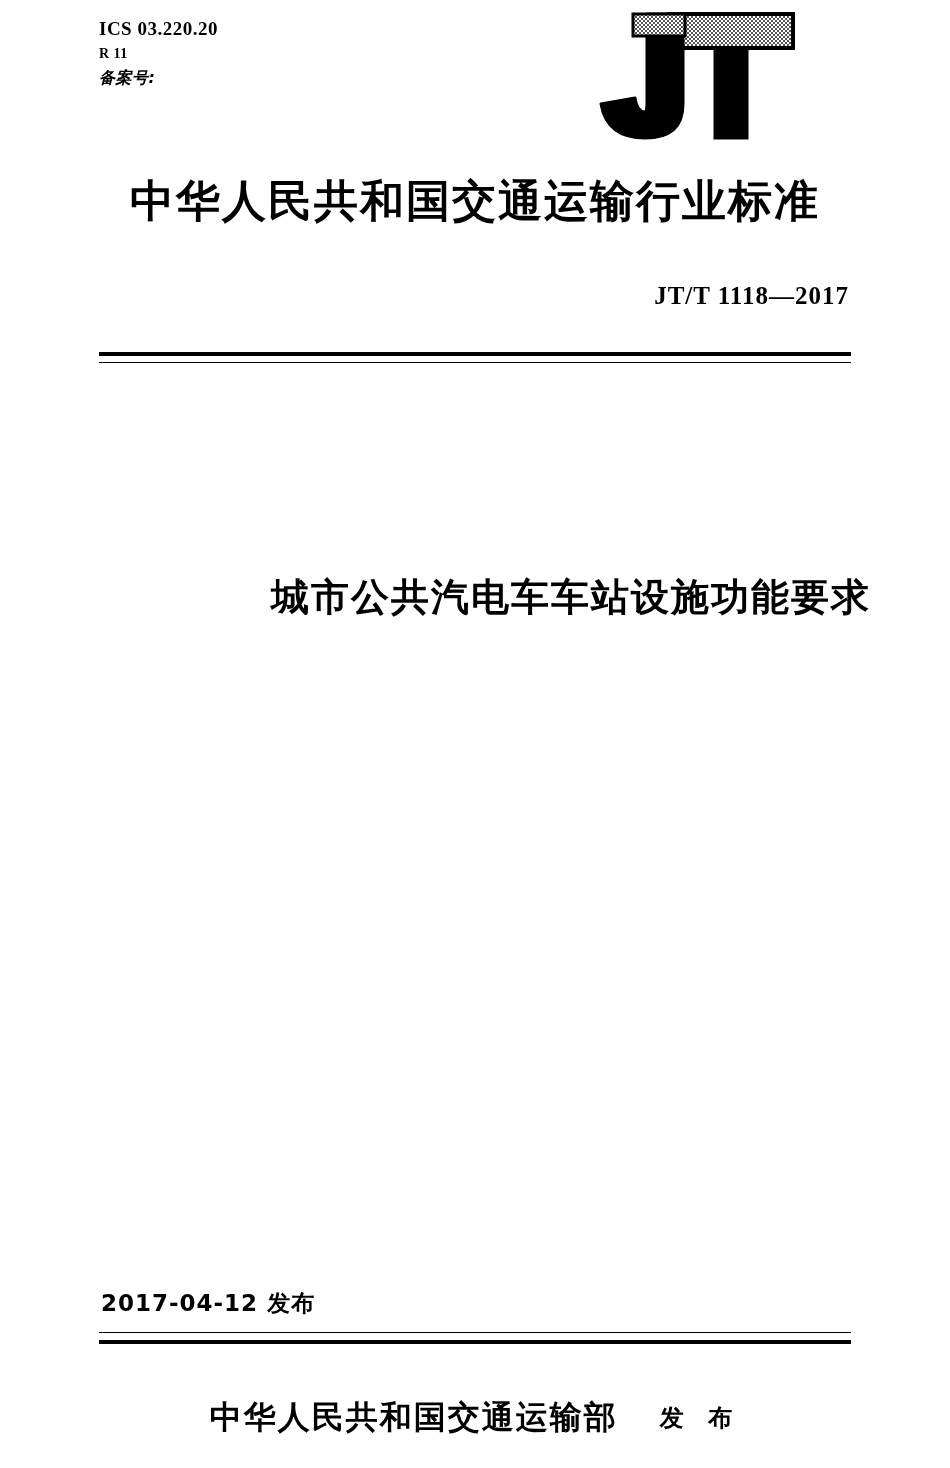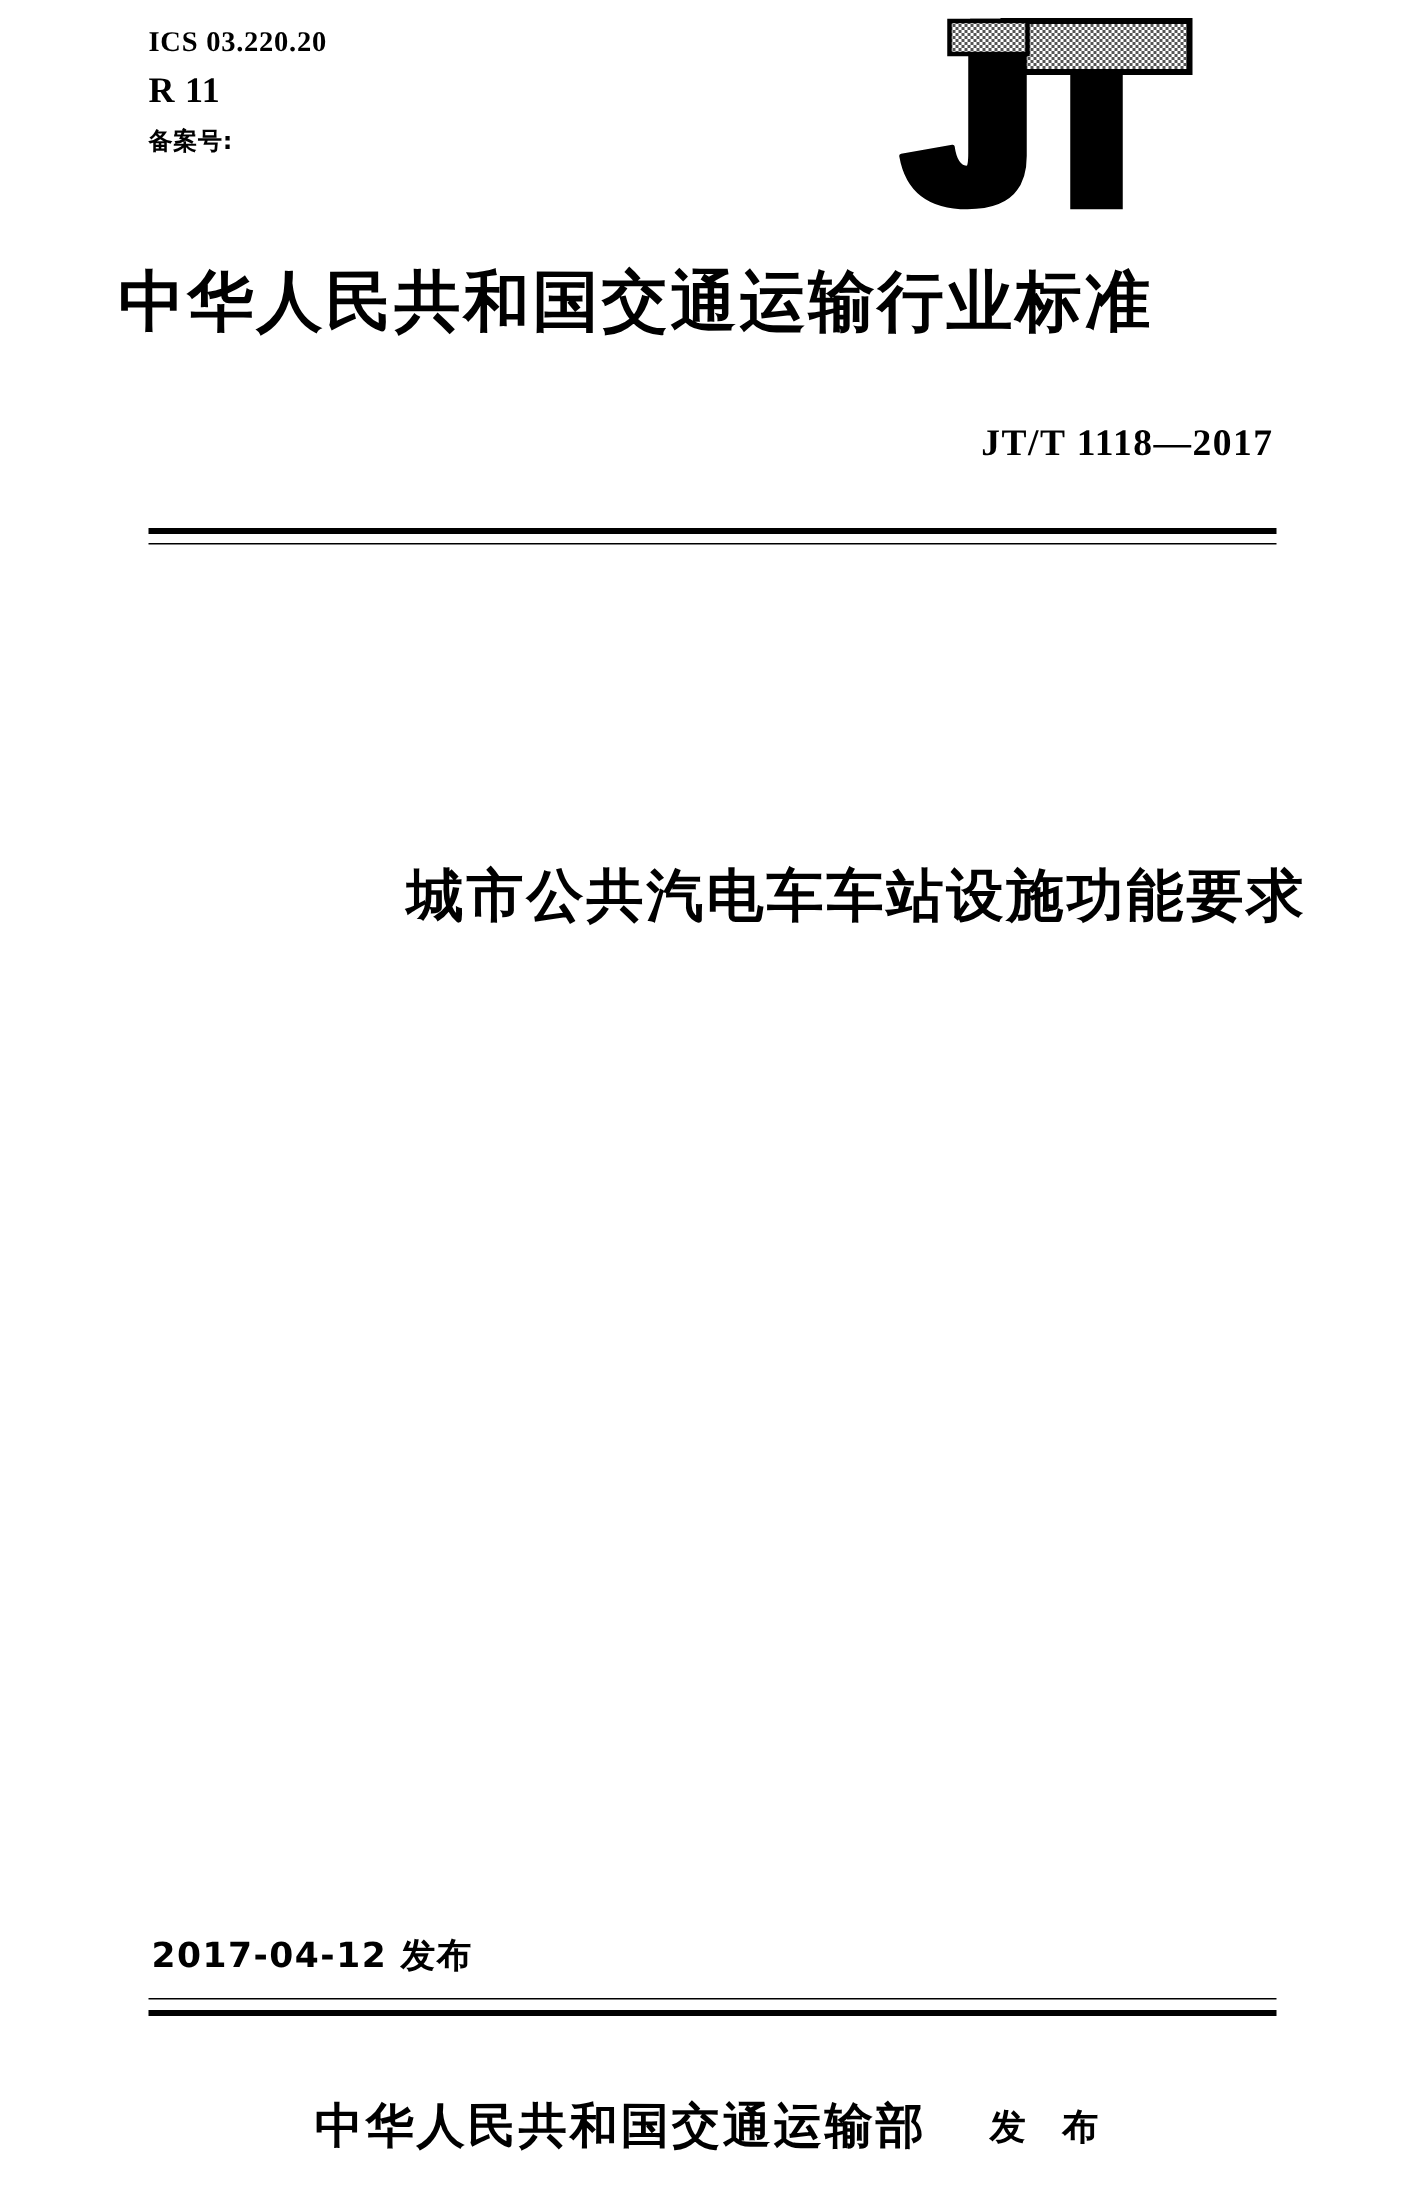--- a/index.html
+++ b/index.html
@@ -30,46 +30,48 @@
   }
   .ics-line {
     font-family: "Liberation Serif", serif;
     font-weight: bold;
     font-size: 19px;
     letter-spacing: 0.5px;
   }
   .r-line {
     font-family: "Liberation Serif", serif;
     font-weight: bold;
-    font-size: 24px;
+    font-size: 14px;
     letter-spacing: 0.5px;
   }
   .record-line {
     font-family: "DejaVu Sans", sans-serif;
     font-weight: bold;
     font-size: 16px;
     letter-spacing: 0.5px;
     margin-top: 1px;
+    font-style: italic;
   }
 
   
   .jt-logo {
     position: absolute;
     right: 74px;
     top: 8px;
     width: 210px;
     height: 135px;
   }
 
   
   .std-title {
     position: absolute;
     left: 0;
     right: 0;
     top: 172px;
+    text-align: center;
     font-family: "DejaVu Sans", sans-serif;
     font-weight: bold;
     font-size: 44px;
     letter-spacing: 2px;
     white-space: nowrap;
   }
 
   .std-number {
     position: absolute;
     right: 22px;

